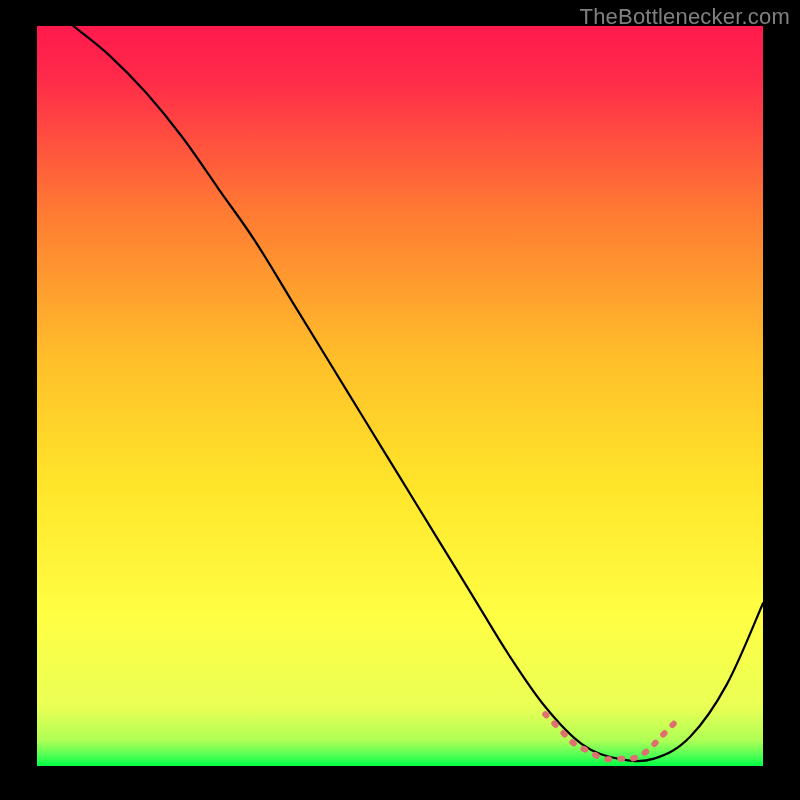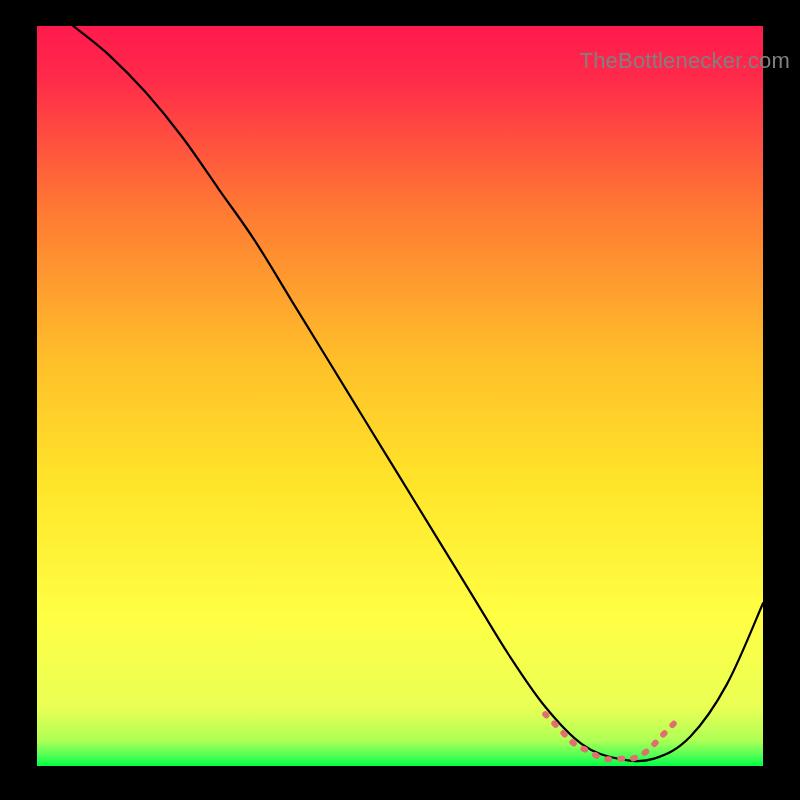--- a/index.html
+++ b/index.html
@@ -19,21 +19,20 @@
   }
   .watermark {
     position: absolute;
     top: 4px;
     right: 10px;
     color: #808080;
     font-size: 22px;
     font-weight: normal;
     letter-spacing: 0.2px;
     z-index: 10;
-    margin-top: 44px;
   }
   .plot {
     position: absolute;
     left: 37px;
     top: 26px;
     width: 726px;
     height: 740px;
   }
   .plot svg {
     display: block;

